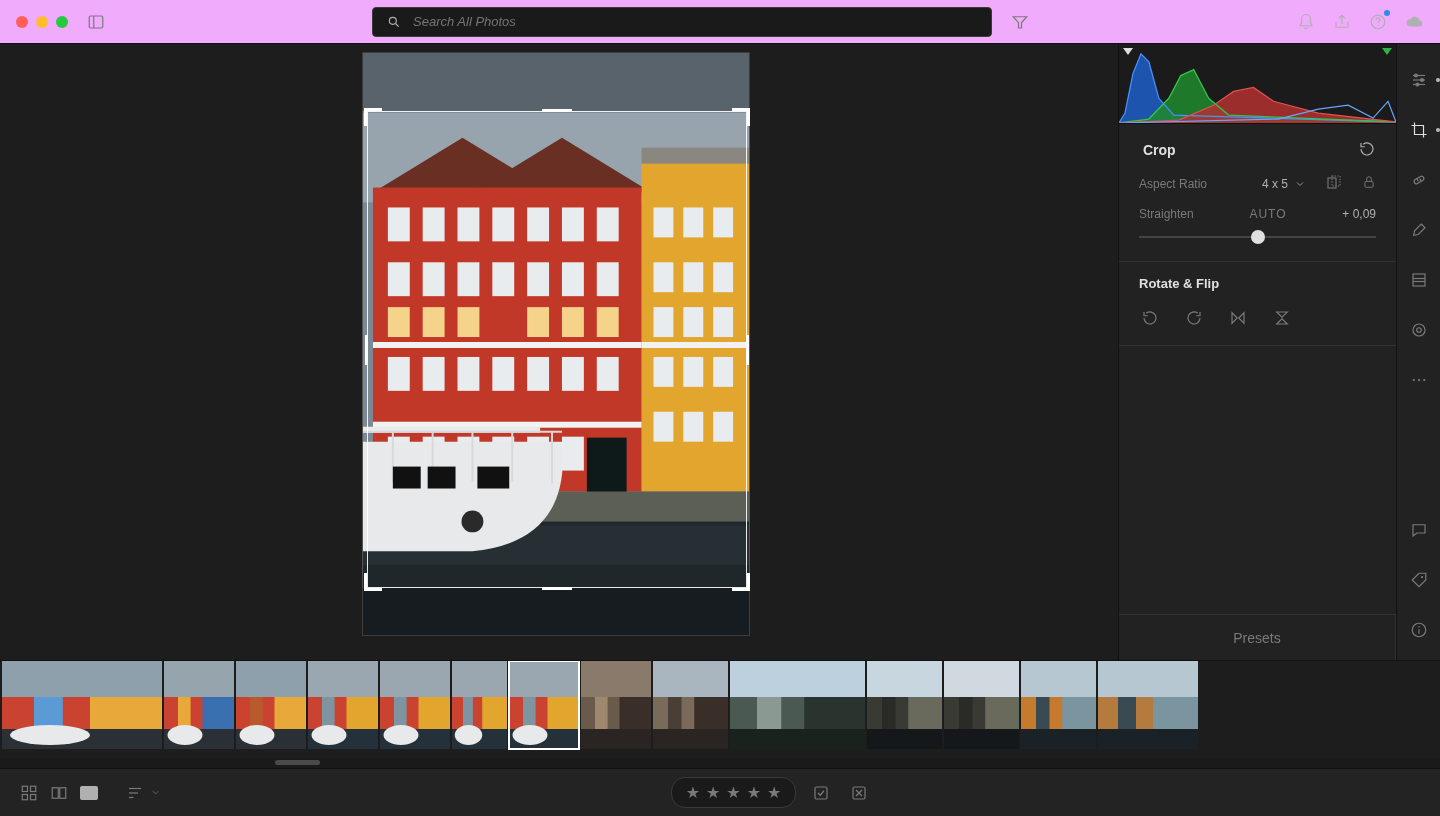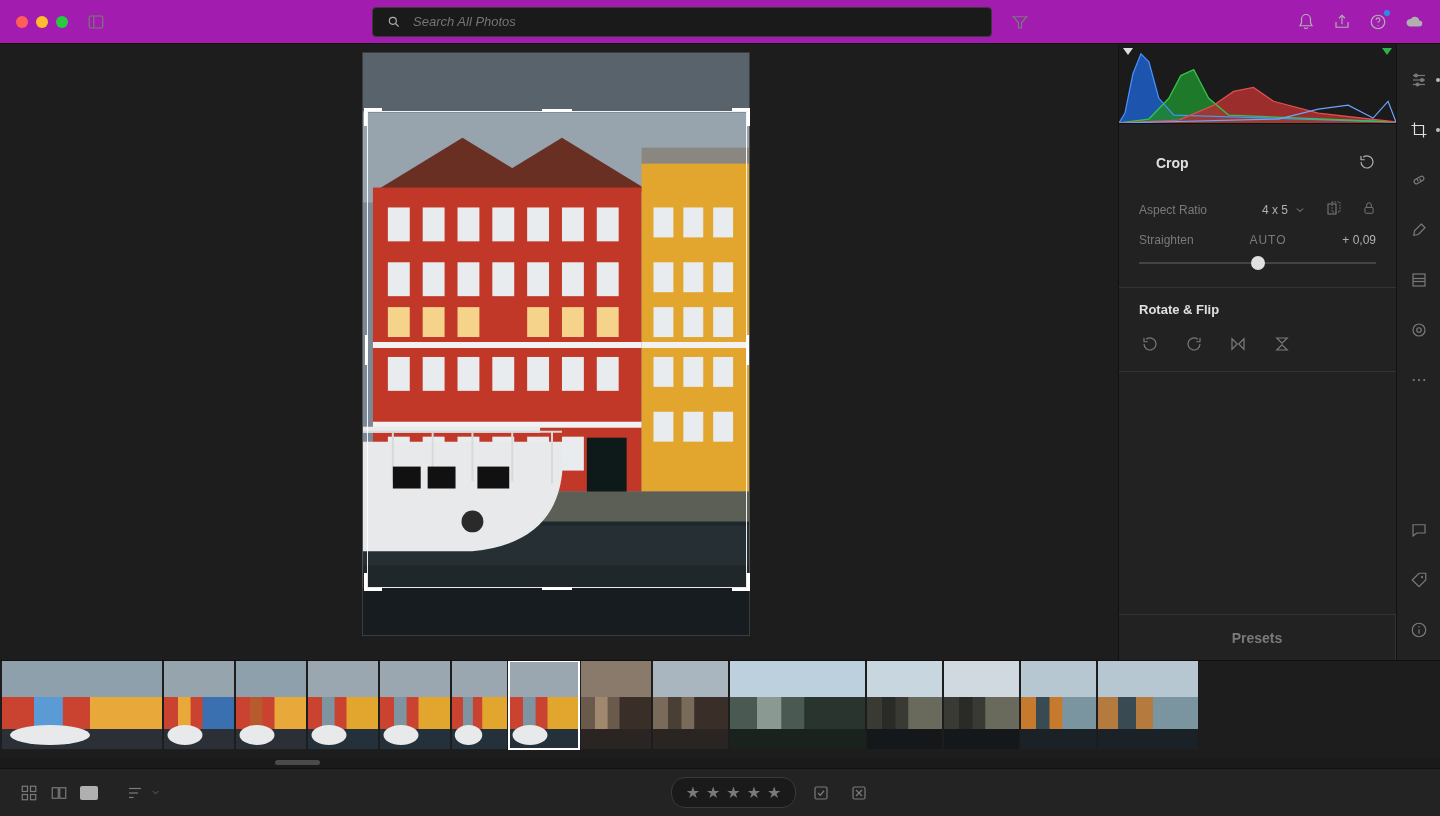--- a/index.html
+++ b/index.html
@@ -15,21 +15,21 @@
     --red:#ff5f57;
     --yellow:#ffbd2e;
     --green:#28c940;
   }
   *{box-sizing:border-box;}
   html,body{margin:0;padding:0;height:100%;width:100%;font-family:-apple-system,Helvetica,Arial,sans-serif;font-size:13px;color:var(--txt1);}
   body{background:var(--bg0);overflow:hidden;}
   .app{width:1440px;height:816px;display:flex;flex-direction:column;background:var(--bg0);}
 
   
-  .topbar{height:44px;display:flex;align-items:center;padding:1px 10px;gap:10px;background:#a21caf;border-bottom:1px solid #111;}
+  .topbar{height:44px;display:flex;align-items:center;padding:1px 10px;gap:10px;background:#f0abfc;border-bottom:1px solid #111;}
   .traffic{display:flex;gap:8px;padding:0 6px;}
   .traffic span{width:12px;height:12px;border-radius:50%;display:block;}
   .t-close{background:var(--red);} .t-min{background:var(--yellow);} .t-max{background:var(--green);}
   .tb-left{display:flex;align-items:center;gap:16px;}
   .tb-icon-btn{width:24px;height:24px;display:flex;align-items:center;justify-content:center;color:var(--txt2);border-radius:3px;}
   .spacer{flex:1;}
   .search{display:flex;align-items:center;gap:10px;background:#1a1a1a;border:1px solid #3a3a3a;border-radius:4px;height:30px;width:620px;padding:0 14px;}
   .search svg{width:14px;height:14px;fill:var(--txt2);}
   .search input{flex:1;background:transparent;border:none;outline:none;color:var(--txt1);font-style:italic;font-size:13px;}
   .tb-right{display:flex;align-items:center;gap:16px;padding-right:6px;}
@@ -63,33 +63,33 @@
   
   .right{width:278px;border-left:1px solid #111;background:#222;display:flex;flex-direction:column;}
   .histogram{height:80px;position:relative;border-bottom:1px solid #111;padding:0;}
   .histogram svg{width:100%;height:100%;display:block;}
   .histo-marker{position:absolute;top:4px;width:0;height:0;border-left:5px solid transparent;border-right:5px solid transparent;}
   .hm-left{left:4px;border-top:7px solid #dedede;}
   .hm-right{right:4px;border-top:7px solid #2fb24c;}
 
   .panel-sec{padding:14px 20px;border-bottom:1px solid #333;}
   .panel-header{display:flex;align-items:center;justify-content:space-between;margin-bottom:12px;}
-  .panel-header h3{margin:17px;font-size:14px;font-weight:600;color:var(--txt0);}
+  .panel-header h3{margin:4px;font-size:14px;font-weight:600;color:var(--txt0);}
   .row{display:flex;align-items:center;justify-content:space-between;font-size:12px;color:var(--txt2);margin:10px 0;}
   .row .val{color:var(--txt1);display:flex;align-items:center;gap:6px;}
   .row .rr{display:flex;align-items:center;gap:20px;color:var(--txt2);}
   .slider-row{display:flex;align-items:center;justify-content:space-between;font-size:12px;color:var(--txt2);}
   .slider-track{position:relative;height:20px;margin-top:6px;}
   .slider-track .line{position:absolute;left:0;right:0;top:50%;height:2px;background:#444;transform:translateY(-50%);}
   .slider-track .knob{position:absolute;top:50%;left:50%;width:14px;height:14px;border-radius:50%;background:#e0e0e0;transform:translate(-50%,-50%);}
   .section-title{font-size:13px;font-weight:600;color:var(--txt0);margin-bottom:14px;}
   .icon-row{display:flex;gap:22px;padding:2px 0;color:var(--txt2);}
   .icon-row span{width:22px;height:22px;display:flex;align-items:center;justify-content:center;cursor:pointer;}
   .right .flexfill{flex:1;}
-  .right-bottom{height:46px;display:flex;border-top:1px solid #333;font-size:14px;color:var(--txt2);font-weight:bold;}
+  .right-bottom{height:46px;display:flex;border-top:1px solid #333;font-size:14px;color:var(--txt2);}
   .right-bottom div{flex:1;display:flex;align-items:center;justify-content:center;}
   .right-bottom div:first-child{border-right:1px solid #333;}
 
   
   .toolstrip{width:44px;background:#222;border-left:1px solid #111;display:flex;flex-direction:column;align-items:center;padding-top:24px;gap:26px;}
   .toolstrip .tool{width:24px;height:24px;display:flex;align-items:center;justify-content:center;color:var(--txt2);position:relative;}
   .toolstrip .tool.active{color:var(--txt0);}
   .toolstrip .tool .ind{position:absolute;right:-9px;top:50%;width:4px;height:4px;border-radius:50%;background:#bbb;transform:translateY(-50%);}
   .toolstrip .strip-spacer{flex:1;}
 

